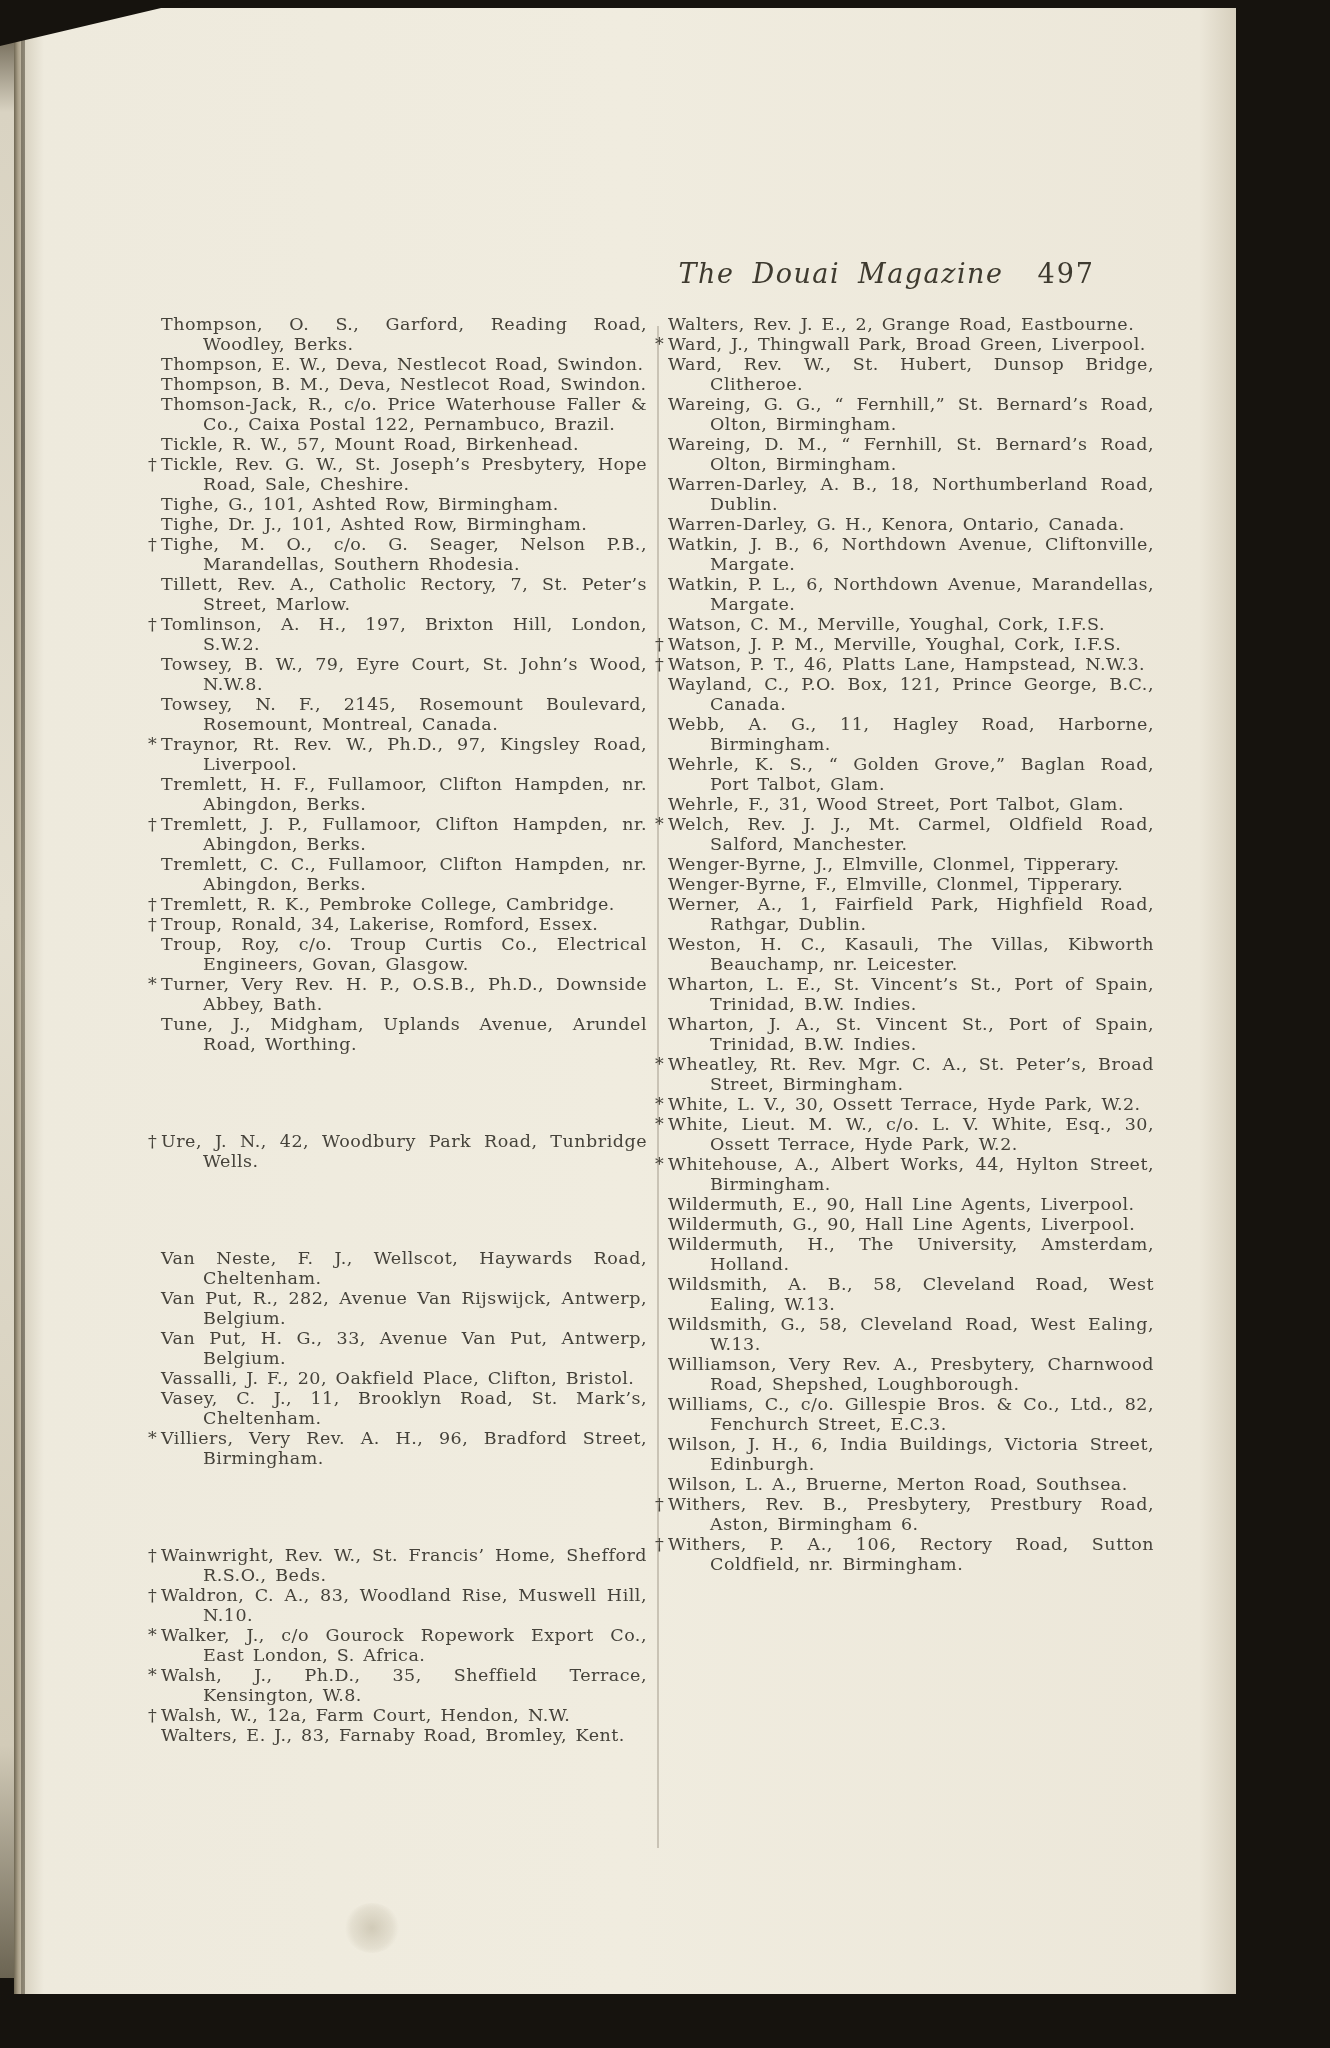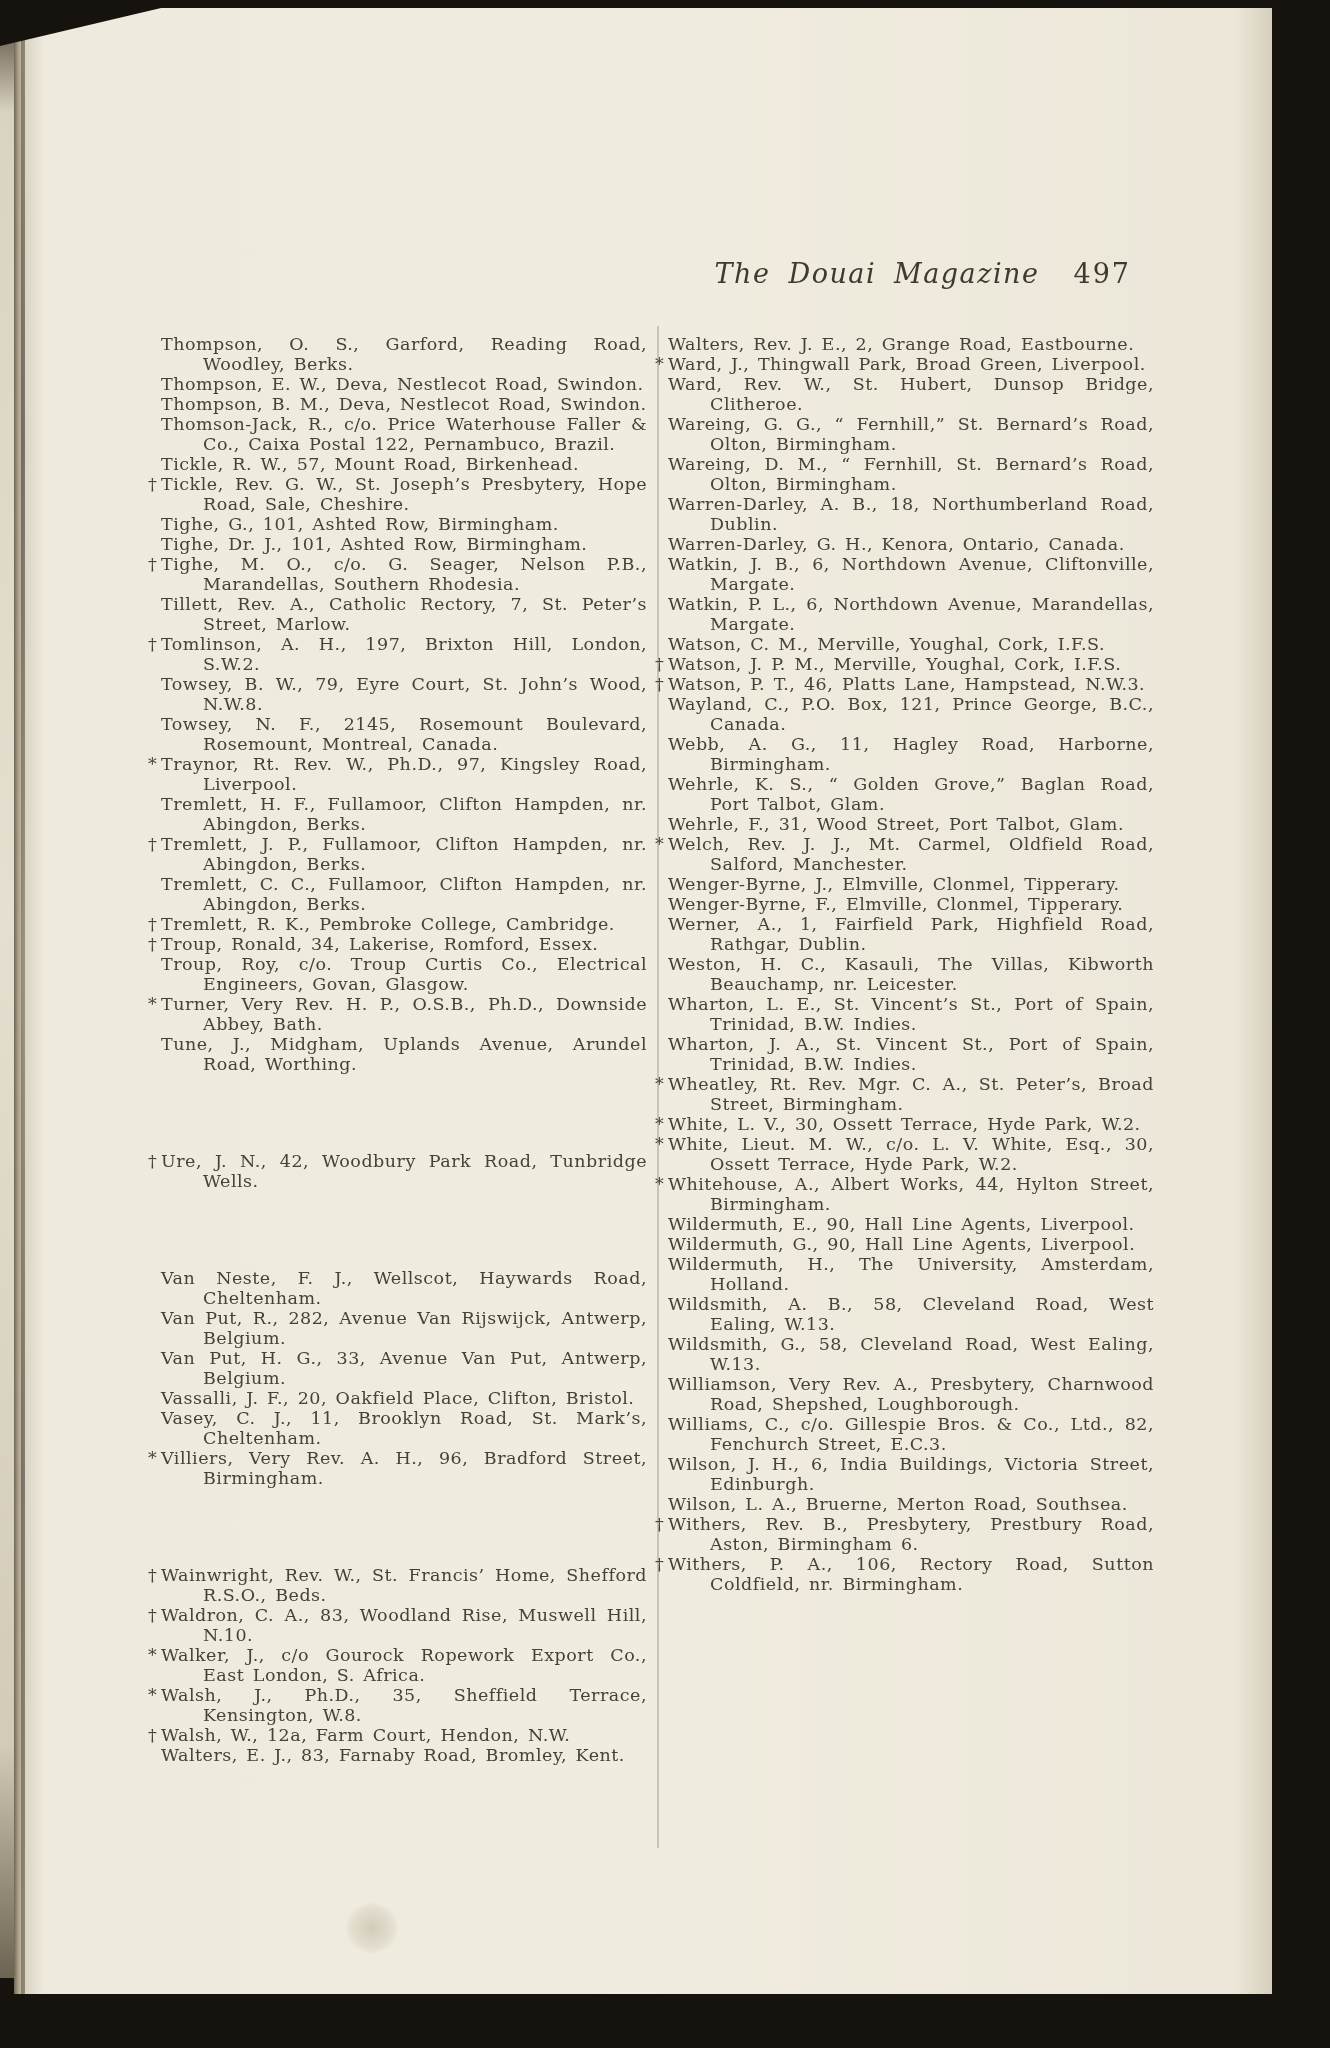--- a/index.html
+++ b/index.html
@@ -10,41 +10,40 @@
   }
   
   .left-page-edge{
     position:absolute;left:0;top:42px;width:14px;height:1936px;
     background:linear-gradient(180deg,#7b7361 0,#d9d3c2 70px,#e4dfd0 45%,#d2cbb8 88%,#6b6452 100%);
   }
   
   .page{
     position:absolute;left:14px;top:8px;width:1222px;height:1986px;
     background:linear-gradient(90deg,#6f6753 0,#a99f88 4px,#d9d3c2 11px,#eeeadd 30px,#f0ecdf 50%,#ece7d9 97%,#d6cfbd 100%);
-    padding-left:36px;
   }
   .binding-seam{
     position:absolute;left:7px;top:0;width:4px;height:100%;opacity:.55;
     background:linear-gradient(180deg,#57503f,#2e2a21 22%,#6b6452 48%,#3a352a 74%,#57503f);
   }
   .cover-corner{
     position:absolute;left:0;top:0;width:195px;height:46px;background:#16130e;
     clip-path:polygon(0 0,100% 0,0 100%);
   }
   .page-header{
     position:absolute;top:250px;right:141px;white-space:nowrap;color:#3e3a2f;
   }
   .page-header .title{
     font-style:italic;font-size:27px;letter-spacing:1.5px;word-spacing:8px;
   }
   .page-header .pagenum{
     font-style:normal;font-size:27px;margin-left:34px;letter-spacing:2px;
   }
   .column{
-    position:absolute;top:326px;width:486px;
+    position:absolute;top:306px;width:486px;
     font-size:17.5px;line-height:20px;color:#45423a;
     text-align:justify;letter-spacing:.5px;word-spacing:2.5px;
   }
   .col-left{left:147px;}
   .col-right{left:654px;}
   .divider{
     position:absolute;left:643px;top:318px;width:2px;height:1522px;
     background:#b3ad9e;opacity:.65;
   }
   .group + .group{margin-top:77px;}

